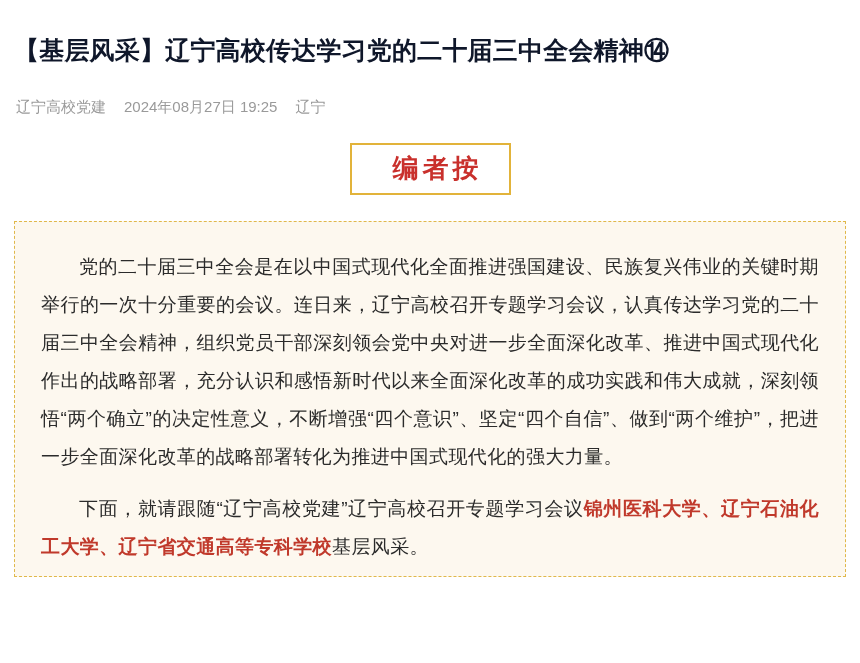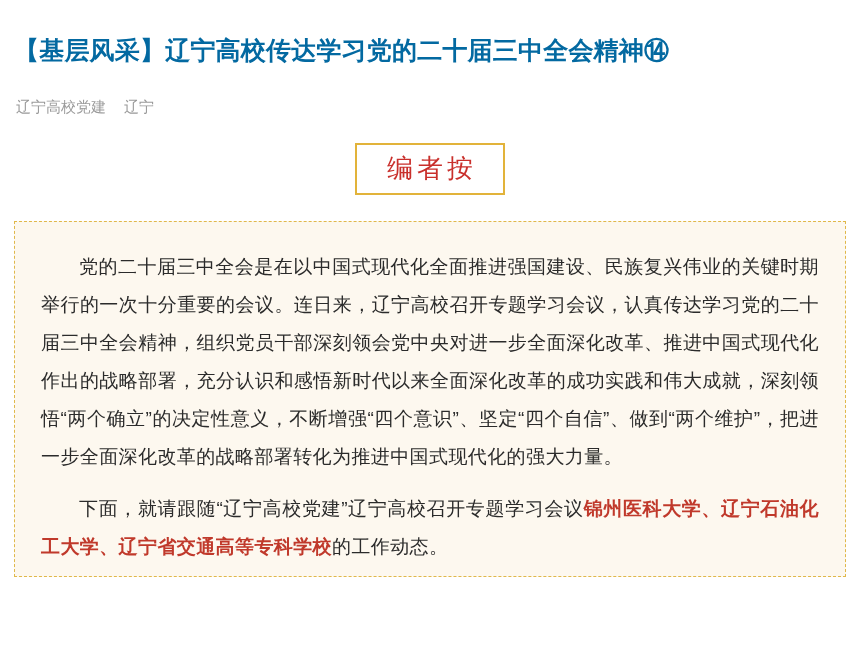--- a/index.html
+++ b/index.html
@@ -16,21 +16,21 @@
   .page {
     position: relative;
     width: 860px;
     height: 663px;
     box-sizing: border-box;
     background: #ffffff;
   }
   .article-title {
     font-size: 25px;
     font-weight: bold;
-    color: #0369a1;
+    color: #0f172a;
     line-height: 34px;
     padding: 16px 14px 0 14px;
     letter-spacing: 0.2px;
   }
   .meta-row {
     display: flex;
     align-items: flex-start;
     padding: 14px 14px 0 16px;
     font-size: 15px;
     color: #9a9a9a;
@@ -49,23 +49,23 @@
   .editor-note-badge-row {
     display: flex;
     justify-content: center;
     margin-top: 20px;
     margin-bottom: 26px;
   }
   .editor-note-badge {
     border: 2px solid #e2b33a;
     color: #c9302c;
     font-size: 26px;
-    font-weight: normal;
+    font-weight: bold;
     letter-spacing: 4px;
-    padding: 10px 26px 12px 30px;
+    padding: 10px 26px 12px 41px;
     line-height: 1;
     background: #ffffff;
   }
   .note-box {
     border: 1px dashed #e0b84a;
     background: #fdf8ef;
     padding: 26px 26px 10px 26px;
     box-sizing: border-box;
   }
   .note-box p {
@@ -87,29 +87,30 @@
 </style>
 </head>
 <body>
 
 <div class="page">
 
   <h1 class="article-title">【基层风采】辽宁高校传达学习党的二十届三中全会精神⑭</h1>
 
   <div class="meta-row">
     <span class="meta-item meta-account">辽宁高校党建</span>
+    <span class="meta-item meta-datetime">2024年08月27日 19:25</span>
     <span class="meta-item meta-location">辽宁</span>
   </div>
 
   <div class="body-wrap">
 
     <div class="editor-note-badge-row">
       <div class="editor-note-badge">编者按</div>
     </div>
 
     <div class="note-box" id="note-box">
         <p><span>党的二十届三中全会是在以中国式现代化全面推进强国建设、民族复兴伟业的关键时期举行的一次十分重要的会议。连日来，辽宁高校召开专题学习会议，认真传达学习党的二十届三中全会精神，组织党员干部深刻领会党中央对进一步全面深化改革、推进中国式现代化作出的战略部署，充分认识和感悟新时代以来全面深化改革的成功实践和伟大成就，深刻领悟“两个确立”的决定性意义，不断增强“四个意识”、坚定“四个自信”、做到“两个维护”，把进一步全面深化改革的战略部署转化为推进中国式现代化的强大力量。</span></p>
-        <p><span>下面，就请跟随“辽宁高校党建”辽宁高校召开专题学习会议</span><span class="hl-red">锦州医科大学、辽宁石油化工大学、辽宁省交通高等专科学校</span><span>的工作动态。</span></p>
+        <p><span>下面，就请跟随“辽宁高校党建”辽宁高校召开专题学习会议</span><span class="hl-red">锦州医科大学、辽宁石油化工大学、辽宁省交通高等专科学校</span><span>基层风采。</span></p>
       </div>
 
   </div>
 
 </div>
 
 </body></html>

